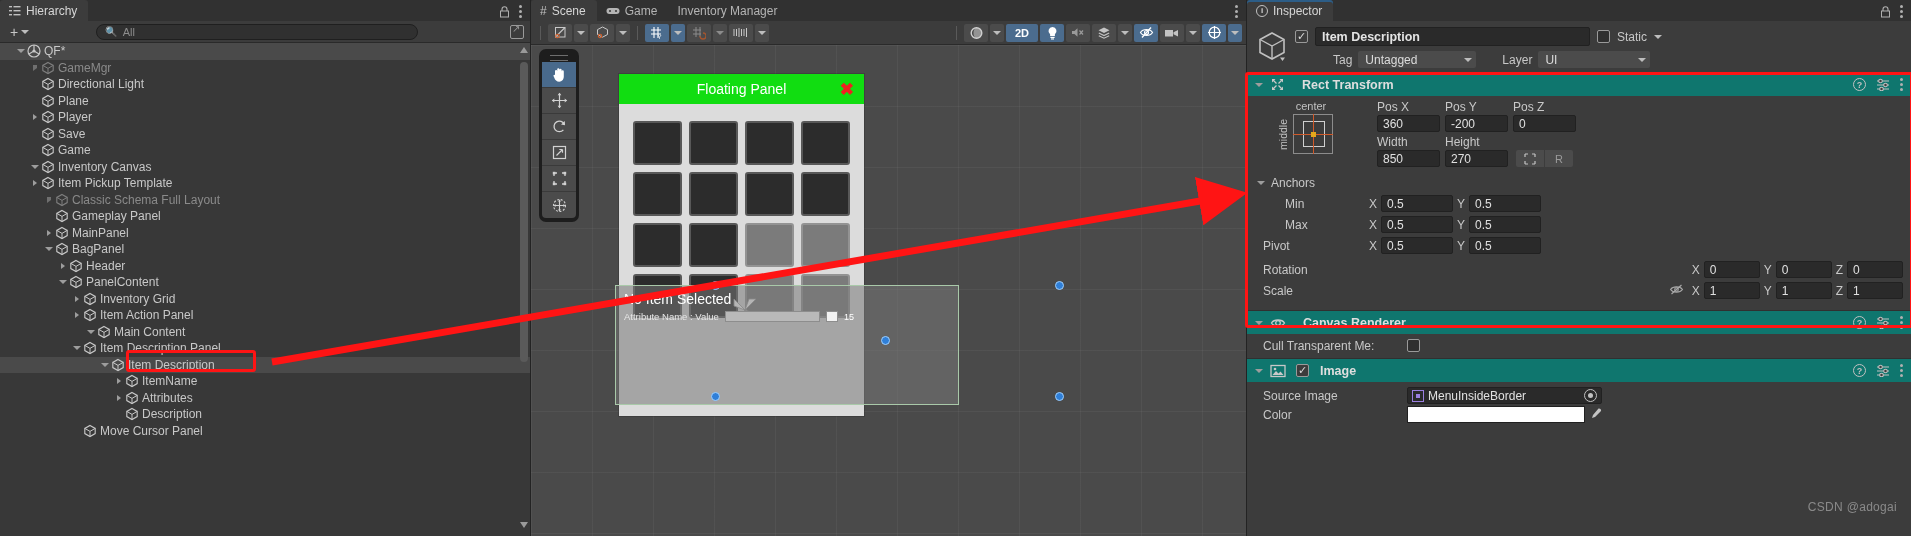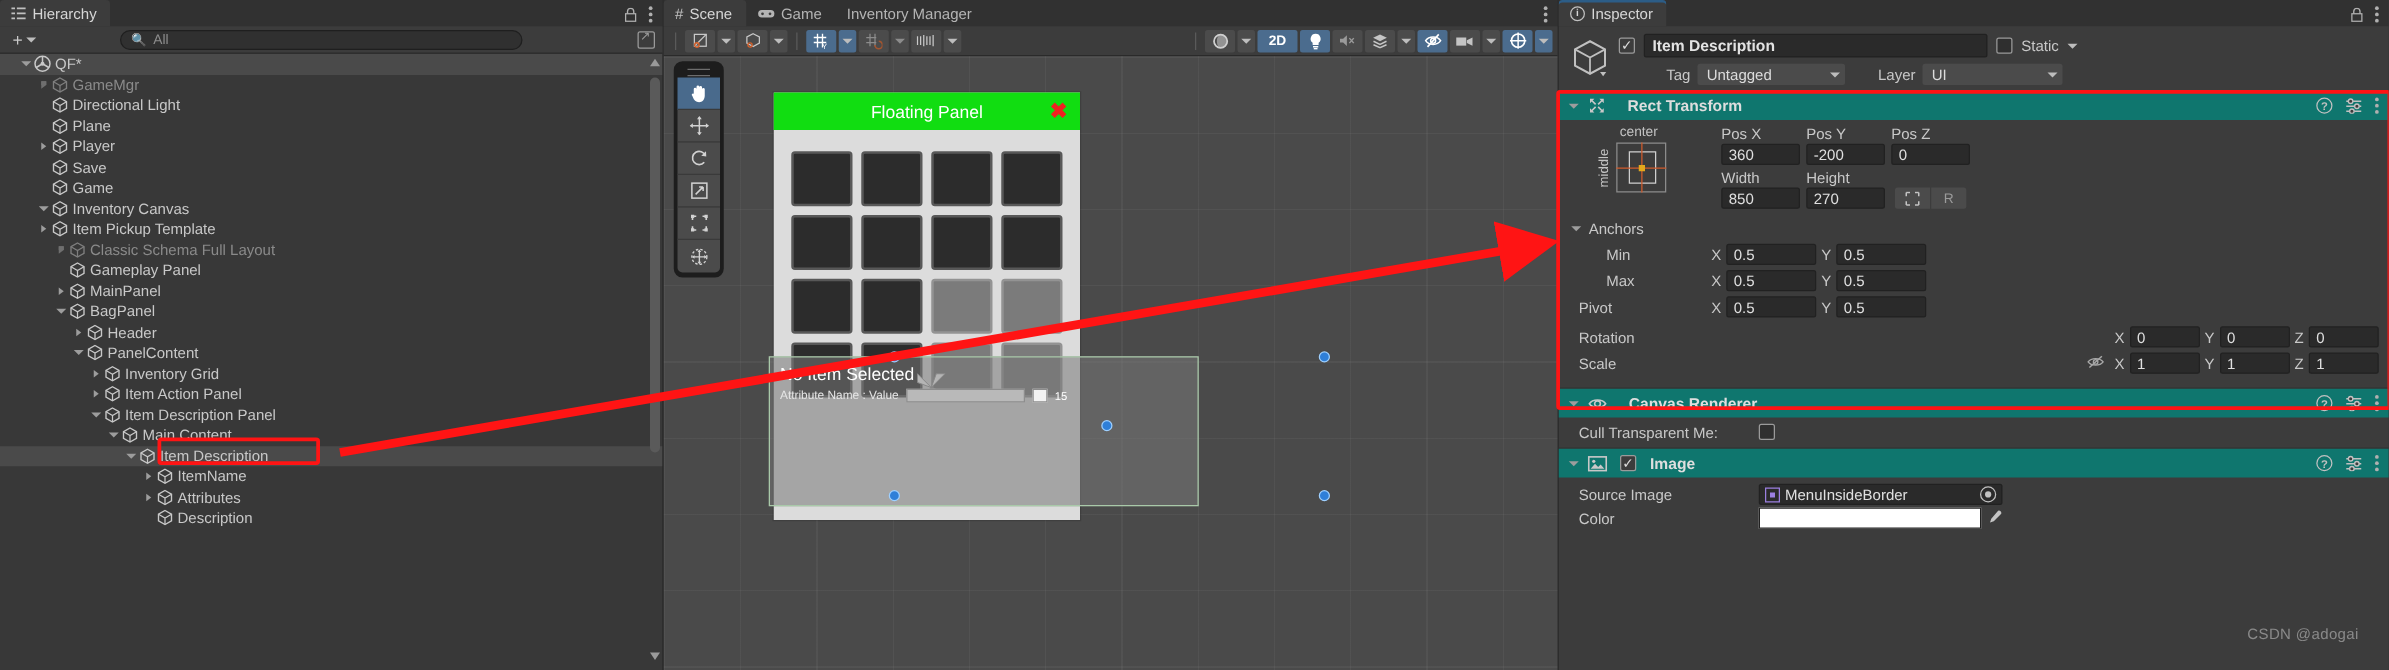--- a/index.html
+++ b/index.html
@@ -158,21 +158,21 @@
   .anchor-widget { width: 40px; height: 40px; border: 1px solid #8c8c8c; position: relative; }
   .anchor-widget .inner { position: absolute; left: 9px; top: 6px; width: 22px; height: 26px;
                           border: 1px solid #cfcfcf; }
   .anchor-widget .hline { position: absolute; left: -1px; right: -1px; top: 19px; height: 1px; background: #d05a2a; }
   .anchor-widget .vline { position: absolute; top: -1px; bottom: -1px; left: 19px; width: 1px; background: #d05a2a; }
   .anchor-widget .pivot { position: absolute; left: 17px; top: 17px; width: 5px; height: 5px; background: #e3a81c; }
   .vtext { writing-mode: vertical-rl; transform: rotate(180deg); font-size: 10.5px; color: #c2c2c2; }
 
   .redbox { position: absolute; border: 3px solid #ff1414; border-radius: 3px; pointer-events: none; }
 
-  .watermark { position: absolute; right: 24px; bottom: 22px; color: rgba(200,200,200,.55);
+  .watermark { position: absolute; right: 14px; bottom: 22px; color: rgba(200,200,200,.55);
                font-size: 12px; letter-spacing: .3px; }
   .colorbar { height: 17px; background: #ffffff; border: 1px solid #212121; }
   .objfield { height: 17px; background: #2a2a2a; border: 1px solid #212121; border-radius: 2px;
               display: flex; align-items: center; gap: 4px; padding: 0 4px; color: #e0e0e0; font-size: 12px; }
   .tiny-sprite { width: 12px; height: 12px; border: 1px solid #9b7fe0; display:flex; align-items:center; justify-content:center;}
   .tiny-sprite::after{content:"";width:4px;height:4px;background:#9b7fe0;}
   .radio-ico { width: 13px; height: 13px; border-radius: 50%; border: 1.5px solid #c1c1c1; display:flex;
                align-items:center; justify-content:center; }
   .radio-ico::after{content:"";width:5px;height:5px;border-radius:50%;background:#c1c1c1;}
 </style>
@@ -394,40 +394,40 @@
           <span class="tw">
             <span class="tri"></span>
           </span>
           <span class="go-ico"><svg width="14" height="14" viewBox="0 0 14 14">
               <path d="M7 1.4 L12.2 4.4 V9.6 L7 12.6 L1.8 9.6 V4.4 Z" stroke="#c8c8c8" stroke-width="1.1" fill="none"></path>
               <path d="M1.8 4.4 L7 7.4 L12.2 4.4 M7 7.4 V12.6" stroke="#c8c8c8" stroke-width="1" fill="none"></path>
             </svg></span>
           <span>Item Action Panel</span>
         </div>
         <div class="row">
+          <span style="width: 84px; flex: 0 0 auto;"></span>
+          <span class="tw">
+            <span class="tri open"></span>
+          </span>
+          <span class="go-ico"><svg width="14" height="14" viewBox="0 0 14 14">
+              <path d="M7 1.4 L12.2 4.4 V9.6 L7 12.6 L1.8 9.6 V4.4 Z" stroke="#c8c8c8" stroke-width="1.1" fill="none"></path>
+              <path d="M1.8 4.4 L7 7.4 L12.2 4.4 M7 7.4 V12.6" stroke="#c8c8c8" stroke-width="1" fill="none"></path>
+            </svg></span>
+          <span>Main Content</span>
+        </div>
+        <div class="row">
           <span style="width: 70px; flex: 0 0 auto;"></span>
           <span class="tw">
             <span class="tri open"></span>
           </span>
           <span class="go-ico"><svg width="14" height="14" viewBox="0 0 14 14">
               <path d="M7 1.4 L12.2 4.4 V9.6 L7 12.6 L1.8 9.6 V4.4 Z" stroke="#c8c8c8" stroke-width="1.1" fill="none"></path>
               <path d="M1.8 4.4 L7 7.4 L12.2 4.4 M7 7.4 V12.6" stroke="#c8c8c8" stroke-width="1" fill="none"></path>
             </svg></span>
           <span>Item Description Panel</span>
-        </div>
-        <div class="row">
-          <span style="width: 84px; flex: 0 0 auto;"></span>
-          <span class="tw">
-            <span class="tri open"></span>
-          </span>
-          <span class="go-ico"><svg width="14" height="14" viewBox="0 0 14 14">
-              <path d="M7 1.4 L12.2 4.4 V9.6 L7 12.6 L1.8 9.6 V4.4 Z" stroke="#c8c8c8" stroke-width="1.1" fill="none"></path>
-              <path d="M1.8 4.4 L7 7.4 L12.2 4.4 M7 7.4 V12.6" stroke="#c8c8c8" stroke-width="1" fill="none"></path>
-            </svg></span>
-          <span>Main Content</span>
         </div>
         <div class="row sel">
           <span style="width: 98px; flex: 0 0 auto;"></span>
           <span class="tw">
             <span class="tri open"></span>
           </span>
           <span class="go-ico"><svg width="14" height="14" viewBox="0 0 14 14">
               <path d="M7 1.4 L12.2 4.4 V9.6 L7 12.6 L1.8 9.6 V4.4 Z" stroke="#c8c8c8" stroke-width="1.1" fill="none"></path>
               <path d="M1.8 4.4 L7 7.4 L12.2 4.4 M7 7.4 V12.6" stroke="#c8c8c8" stroke-width="1" fill="none"></path>
             </svg></span>
@@ -456,20 +456,29 @@
           <span>Attributes</span>
         </div>
         <div class="row">
           <span style="width: 112px; flex: 0 0 auto;"></span>
           <span class="tw"></span>
           <span class="go-ico"><svg width="14" height="14" viewBox="0 0 14 14">
               <path d="M7 1.4 L12.2 4.4 V9.6 L7 12.6 L1.8 9.6 V4.4 Z" stroke="#c8c8c8" stroke-width="1.1" fill="none"></path>
               <path d="M1.8 4.4 L7 7.4 L12.2 4.4 M7 7.4 V12.6" stroke="#c8c8c8" stroke-width="1" fill="none"></path>
             </svg></span>
           <span>Description</span>
+        </div>
+        <div class="row">
+          <span style="width: 70px; flex: 0 0 auto;"></span>
+          <span class="tw"></span>
+          <span class="go-ico"><svg width="14" height="14" viewBox="0 0 14 14">
+              <path d="M7 1.4 L12.2 4.4 V9.6 L7 12.6 L1.8 9.6 V4.4 Z" stroke="#c8c8c8" stroke-width="1.1" fill="none"></path>
+              <path d="M1.8 4.4 L7 7.4 L12.2 4.4 M7 7.4 V12.6" stroke="#c8c8c8" stroke-width="1" fill="none"></path>
+            </svg></span>
+          <span>Move Cursor Panel</span>
         </div>
       </div>
 
     <div class="h-scroll">
       <div class="arrow-up">
         <svg width="10" height="12" viewBox="0 0 10 12">
             <path d="M5 3 L9 9 L1 9 Z" fill="#9a9a9a"></path>
           </svg>
       </div>
       <div class="thumb"></div>

